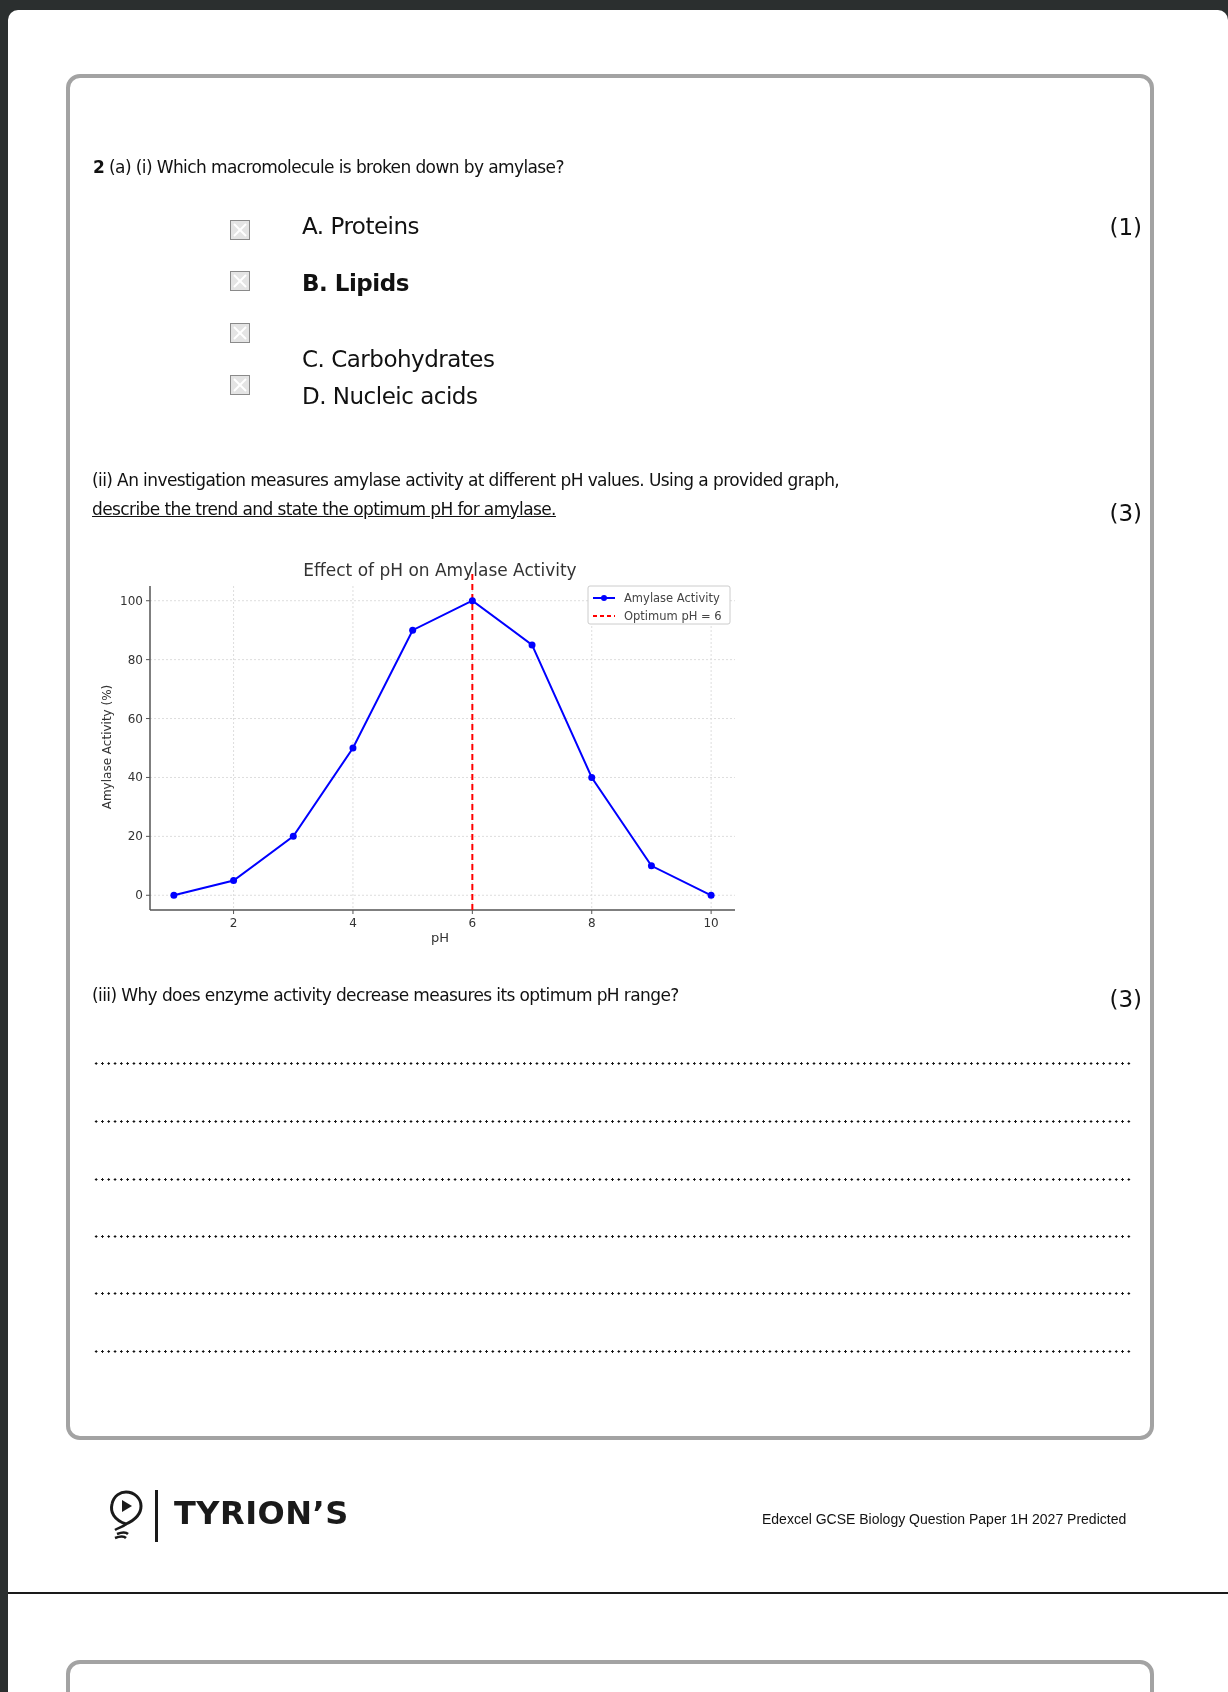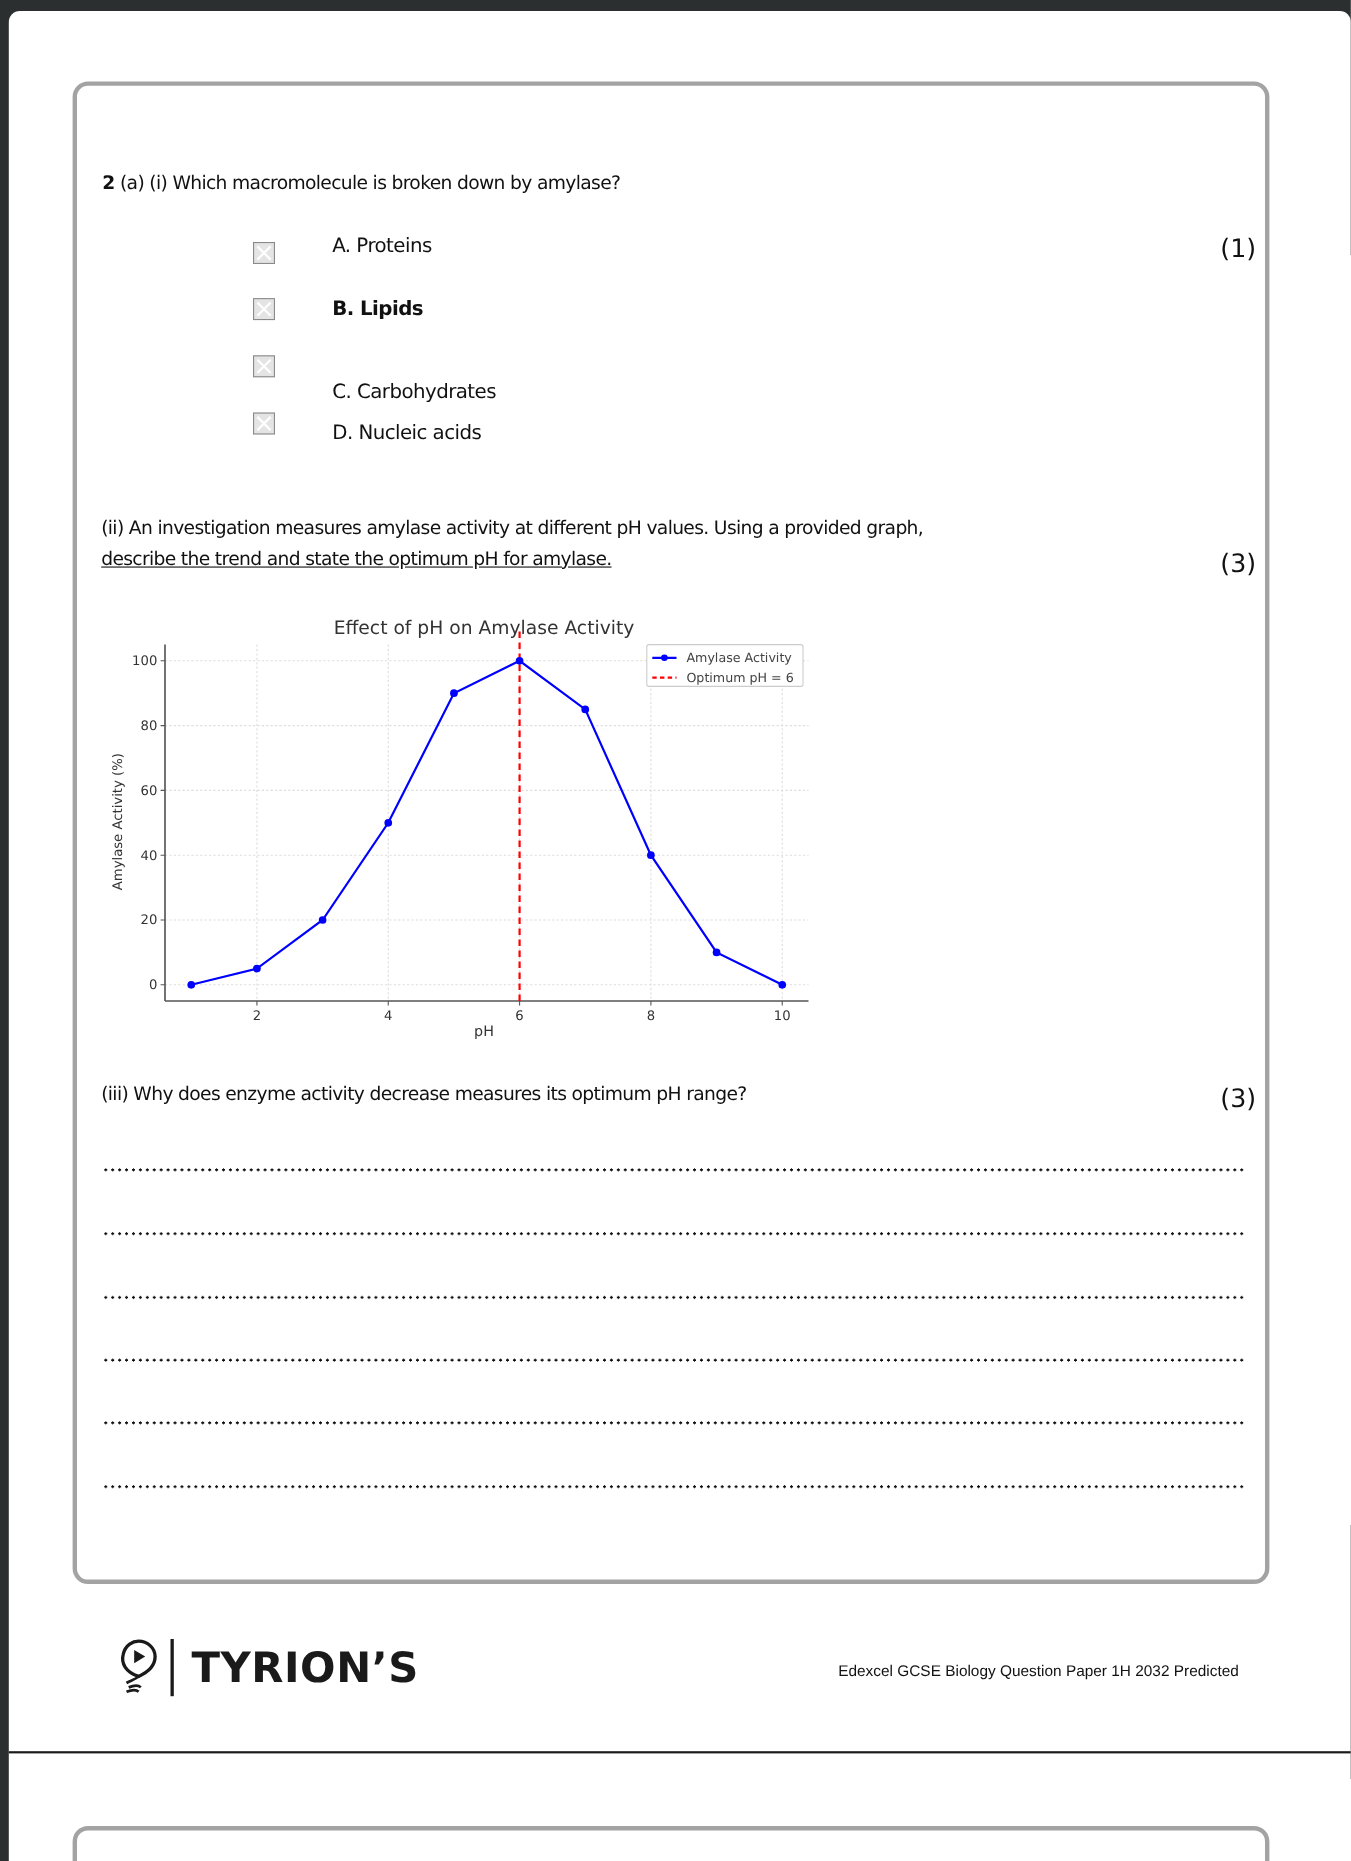--- a/index.html
+++ b/index.html
@@ -5,27 +5,27 @@
   html, body { margin:0; padding:0; }
   body { width:1228px; height:1692px; background:#2b2f2f; position:relative; overflow:hidden; font-family:"DejaVu Sans", sans-serif; }
   .page { position:absolute; left:8px; top:10px; width:1220px; height:1700px; background:#fff; border-radius:10px 10px 0 0; }
   .qbox { position:absolute; left:66px; top:74px; width:1088px; height:1366px; border:4px solid #a3a3a3; border-radius:14px; box-sizing:border-box; }
   .qbox2 { position:absolute; left:66px; top:1660px; width:1088px; height:80px; border:4px solid #a3a3a3; border-radius:14px; box-sizing:border-box; }
   .txt { position:absolute; font-family:"DejaVu Sans", sans-serif; font-size:17px; color:#111; white-space:nowrap; letter-spacing:-0.6px; }
   .bold { font-weight:bold; }
   .marks { position:absolute; right:86px; font-family:"DejaVu Sans", sans-serif; font-size:23px; color:#111; }
   .cb { position:absolute; left:230px; width:20px; height:20px; border:1px solid #8a8a8a; background:#e4e4e4; box-sizing:border-box; }
   .cb svg { position:absolute; left:1px; top:1px; }
-  .opt { position:absolute; left:302px; font-size:18px; color:#111; letter-spacing:-0.5px; font-family:"DejaVu Sans", sans-serif; }
+  .opt { position:absolute; left:302px; font-size:23px; color:#111; letter-spacing:-0.5px; font-family:"DejaVu Sans", sans-serif; }
   .dotline { position:absolute; left:93px; width:1039px; height:3px;
     background-image: radial-gradient(circle, #111 1.1px, transparent 1.3px);
     background-size:6.3px 3px; background-repeat:repeat-x; }
   .divider { position:absolute; left:8px; top:1592px; width:1220px; height:2px; background:#1a1a1a; }
   .footer-text { position:absolute; left:762px; top:1511px; font-family:"Liberation Sans", sans-serif; font-size:14px; color:#111; }
-  .logo-text { position:absolute; left:174px; top:1494px; font-family:"DejaVu Sans", sans-serif; font-weight:bold; font-size:38px; color:#1a1a1a; letter-spacing:0.5px; }
+  .logo-text { position:absolute; left:174px; top:1494px; font-family:"DejaVu Sans", sans-serif; font-weight:bold; font-size:32px; color:#1a1a1a; letter-spacing:0.5px; }
   .logo-bar { position:absolute; left:155px; top:1490px; width:3px; height:52px; background:#1a1a1a; }
   svg text { font-family:"DejaVu Sans", sans-serif; }
 </style>
 </head>
 <body>
 
 <div class="page"></div>
 
 <div class="qbox"></div>
 
@@ -150,16 +150,16 @@
 <div class="dotline" style="top:1292px;"></div>
 <div class="dotline" style="top:1350px;"></div>
 
 <svg style="position:absolute; left:108px; top:1490px;" width="36" height="56">
   <path d="M18 34 C6 30 2 22 4 14 C6 5 13 2 18 2 C26 2 33 8 33 16 C33 24 27 30 18 34 Z" fill="none" stroke="#1a1a1a" stroke-width="3"></path>
   <path d="M14 10 L24 16 L14 22 Z" fill="#1a1a1a"></path>
   <path d="M18 34 C15 37 10 38 7 40 M9 44 C14 42 18 42 20 44 M7 48 C12 46 16 46 18 48" fill="none" stroke="#1a1a1a" stroke-width="2.5"></path>
 </svg>
 <div class="logo-bar"></div>
 <div class="logo-text">TYRION’S</div>
-<div class="footer-text">Edexcel GCSE Biology Question Paper 1H 2032 Predicted</div>
+<div class="footer-text">Edexcel GCSE Biology Question Paper 1H 2027 Predicted</div>
 
 <div class="divider"></div>
 <div class="qbox2"></div>
 
 </body></html>

